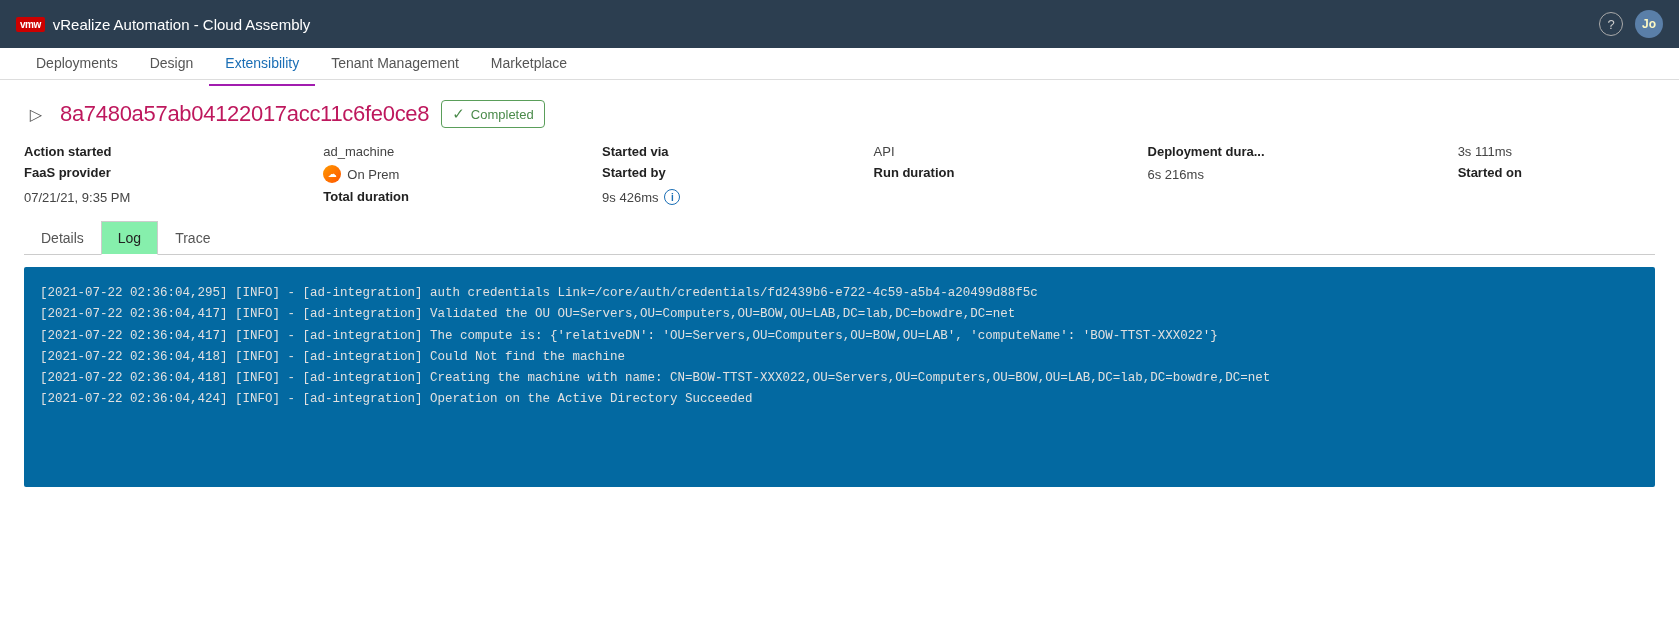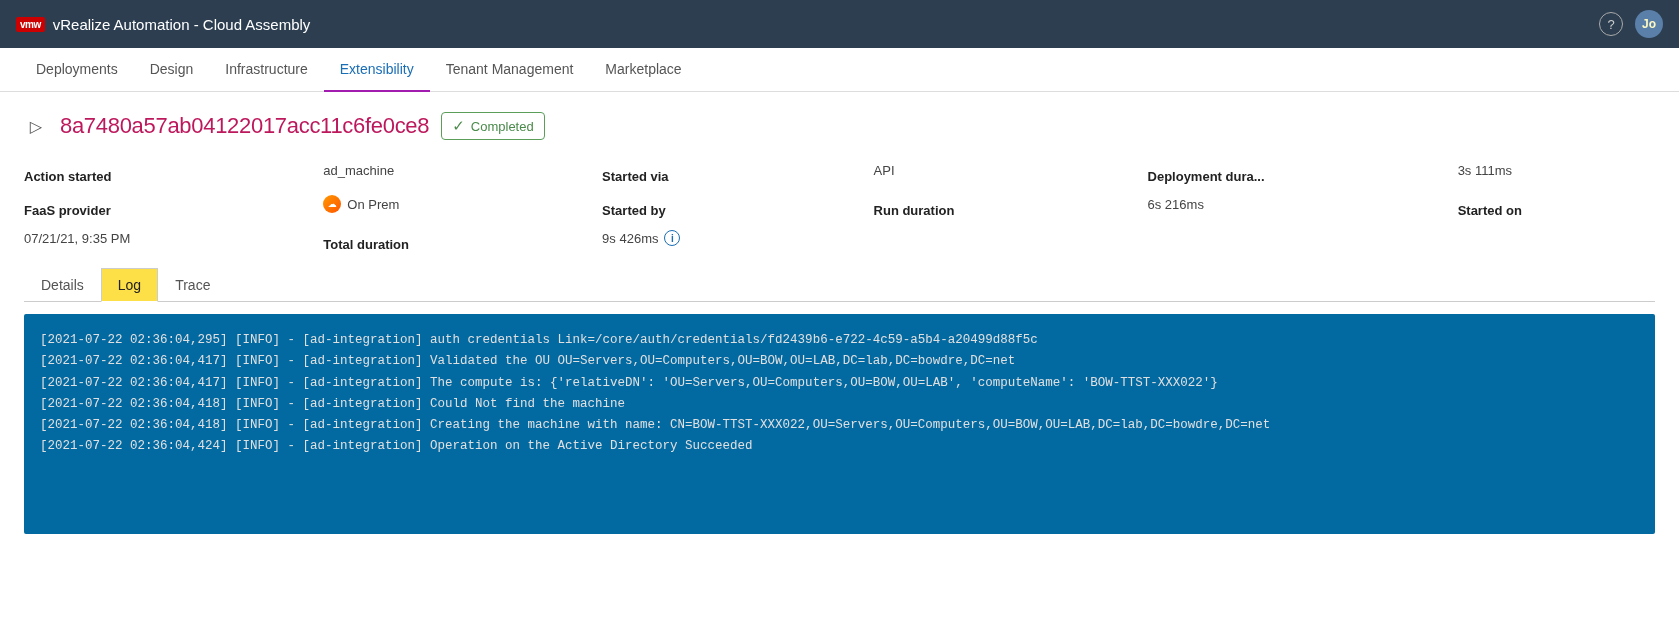--- a/index.html
+++ b/index.html
@@ -52,21 +52,21 @@
       font-size: 12px; color: #fef9c3; font-weight: bold;
     }
 
     
     .mainnav {
       display: flex;
       align-items: center;
       padding: 0 20px;
       border-bottom: 1px solid #ddd;
       background: #fff;
-      height: 44px;
+      height: 32px;
     }
     .mainnav-item {
       padding: 0 16px;
       height: 44px;
       display: flex;
       align-items: center;
       font-size: 14px;
       color: #555;
       cursor: pointer;
       border-bottom: 2px solid transparent;
@@ -114,21 +114,20 @@
     }
     .status-check {
       color: #4a8a4a;
       font-size: 15px;
     }
     .meta-label {
       font-weight: 600;
       font-size: 13px;
       color: #222;
       white-space: nowrap;
-      margin-top: 13px;
     }
     .meta-value {
       font-size: 13px;
       color: #444;
       white-space: nowrap;
       display: flex;
       align-items: center;
       gap: 6px;
     }
     .faas-icon {
@@ -162,21 +161,21 @@
       padding: 8px 16px;
       font-size: 14px;
       color: #555;
       cursor: pointer;
       border: 1px solid transparent;
       margin-bottom: -1px;
     }
     .tab-item.active {
       border: 1px solid #ccc;
       border-bottom: 1px solid #fff;
-      background: #fde047;
+      background: #86efac;
       color: #222;
     }
 
     
     .log-area {
       background: #0369a1;
       color: #e0e0e0;
       font-family: 'Courier New', Courier, monospace;
       font-size: 12.5px;
       padding: 16px 16px;
@@ -204,21 +203,20 @@
   </div>
   <div class="topbar-actions">
     <div class="help-icon">?</div>
     <div class="user-avatar">Jo</div>
   </div>
 </div>
 
 <nav class="mainnav">
   <div class="mainnav-item">Deployments</div>
   <div class="mainnav-item">Design</div>
-  <div class="mainnav-item">Infrastructure</div>
   <div class="mainnav-item active">Extensibility</div>
   <div class="mainnav-item">Tenant Management</div>
   <div class="mainnav-item">Marketplace</div>
 </nav>
 
 <div class="page-content">
 
   <div class="page-header">
     <div class="play-icon">▷</div>
     <h1 class="page-title">8a7480a57ab04122017acc11c6fe0ce8</h1>

